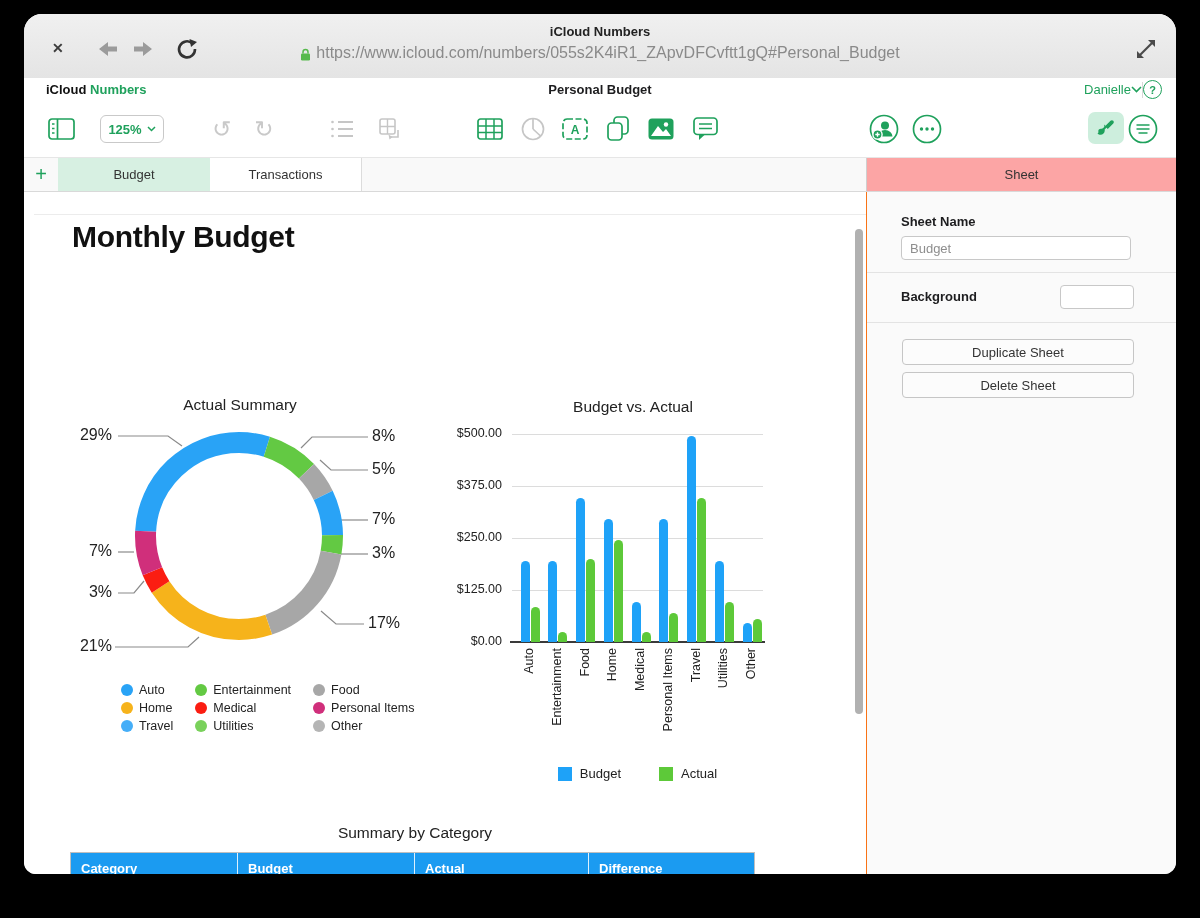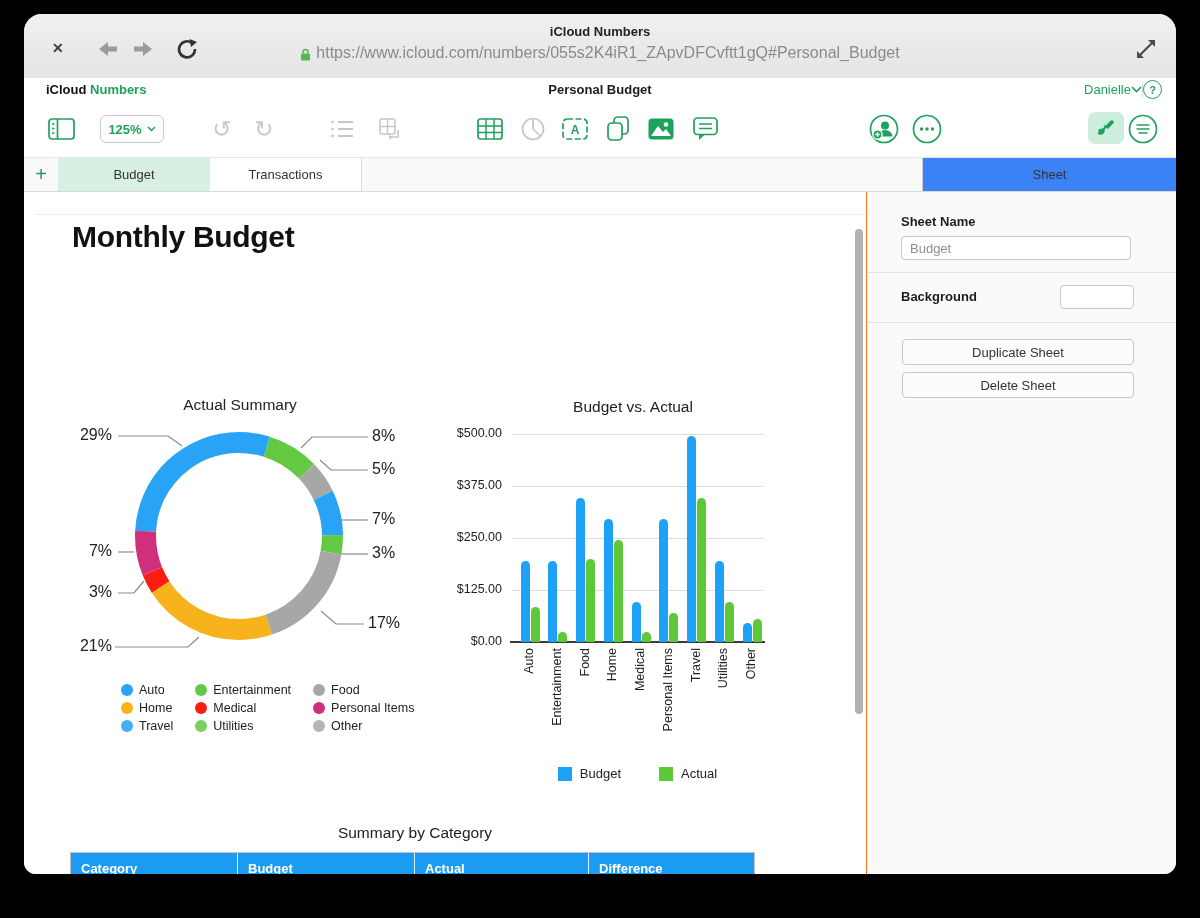--- a/index.html
+++ b/index.html
@@ -25,21 +25,21 @@
   #zoom-ctl{position:absolute;left:76px;top:15px;width:62px;height:26px;border:1px solid #c9c9c9;border-radius:6px;display:flex;align-items:center;justify-content:center;gap:5px;color:#1fa15c;font-size:13px;font-weight:600;background:#fff;}
   .gray-glyph{color:#c9c9c9;font-size:23px;line-height:23px;font-weight:400;}
   #paint-btn{position:absolute;left:1064px;top:12px;width:36px;height:32px;background:#cdeedd;border-radius:7px;display:flex;align-items:center;justify-content:center;}
   
   #tabbar{position:absolute;left:0;top:143px;width:1152px;height:35px;background:#f9f9f9;border-top:1px solid #e6e6e6;border-bottom:1px solid #d9d9d9;box-sizing:border-box;display:flex;}
   .tab{height:100%;display:flex;align-items:center;justify-content:center;font-size:13px;color:#333;box-sizing:border-box;}
   #tab-add{width:34px;color:#1fa15c;font-size:20px;font-weight:400;}
   #tab-budget{width:152px;background:#d7f0e2;}
   #tab-transactions{width:152px;background:#fff;border-right:1px solid #dcdcdc;}
   #tab-filler{flex:1;}
-  #panel-header{width:254px;border-left:1px solid #cfcfcf;background:#3b82f6;display:flex;align-items:center;justify-content:center;font-size:13px;color:#333;box-sizing:border-box;}
+  #panel-header{width:310px;border-left:1px solid #cfcfcf;background:#fca5a5;display:flex;align-items:center;justify-content:center;font-size:13px;color:#333;box-sizing:border-box;}
   
   #content{position:absolute;left:0;top:178px;width:1152px;height:696px;display:flex;}
   #canvas{position:relative;width:842px;height:696px;background:#fff;overflow:hidden;}
   #scrollbar{position:absolute;left:831px;top:37px;width:8px;height:485px;border-radius:4px;background:#b1b1b1;}
   #sheet-top-line{position:absolute;left:10px;top:22px;width:832px;border-top:1px solid #ececec;}
   #doc-heading{position:absolute;left:48px;top:28px;font-size:30px;font-weight:700;color:#111;letter-spacing:-.3px;}
   #howto{position:absolute;left:48px;top:113px;width:662px;font-size:15.5px;line-height:22px;color:#1b1b1b;}
   
   #donut-box{position:absolute;left:26px;top:202px;width:380px;height:290px;}
   #donut-title{position:absolute;left:0;top:2px;width:380px;text-align:center;font-size:15.5px;color:#222;}

